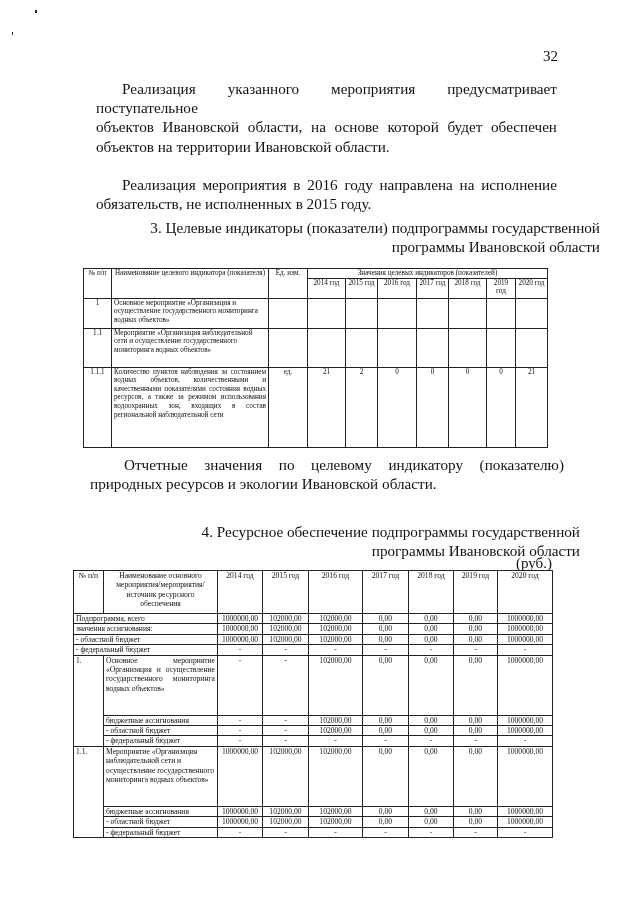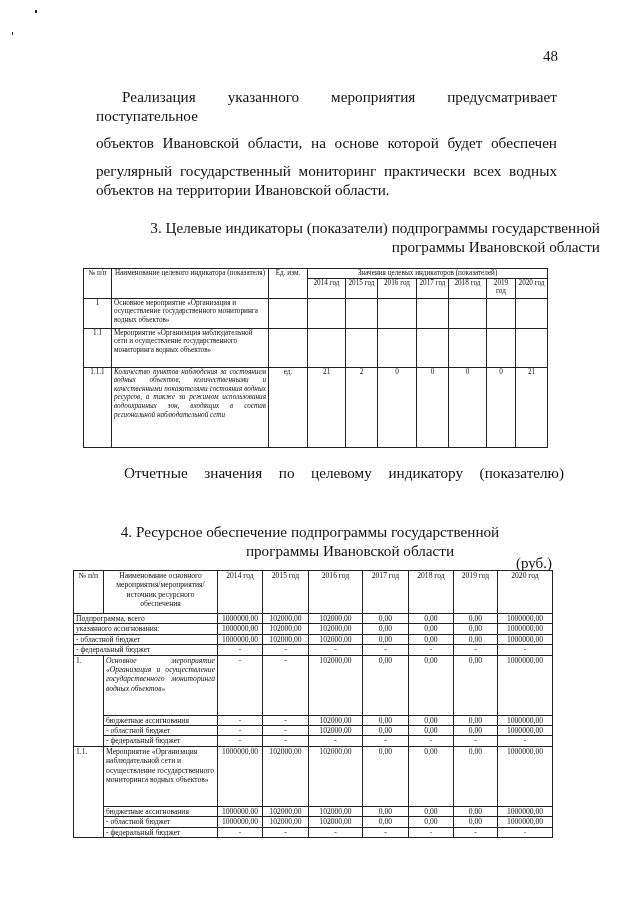--- a/index.html
+++ b/index.html
@@ -3,46 +3,47 @@
 <meta charset="utf-8">
 <style>
   html, body { margin:0; padding:0; background:#fff; }
   body { width:640px; height:905px; position:relative; overflow:hidden;
          font-family:"Liberation Serif", serif; color:#111; }
   .abs { position:absolute; }
   .speck { position:absolute; background:#222; }
   .page-num { left:543px; top:48px; font-size:15px; }
   .para { left:96px; width:461px; font-size:15.2px; line-height:19.2px; text-align:justify; }
   .para .ind { display:inline-block; width:26px; }
-  .jl { text-align:justify; text-align-last:justify; display:block;margin-top:8px; }
+  .jl { text-align:justify; text-align-last:justify; display:block; }
   .heading { left:60px; width:540px; text-align:center; font-size:15.2px; line-height:19px; }
   table { border-collapse:collapse; position:absolute; table-layout:fixed; }
   td { border:1px solid #222; padding:0 2px; vertical-align:top; overflow:hidden; }
   .t3 { left:83px; top:268px; width:464px; font-size:7.2px; line-height:8.6px; }
   .t3 td { padding:0 2px; }
   .t4 { left:73px; top:570px; width:479px; font-size:7.6px; line-height:9.4px; }
   .c { text-align:center; }
-  .j { text-align:justify; text-align-last:left;font-style:italic; }
+  .j { text-align:justify; text-align-last:left; }
   .rub { left:516px; top:555px; font-size:15px; }
 </style>
 </head>
 <body>
 
 <div class="speck" style="left:35px;top:10px;width:2px;height:3px;"></div>
 <div class="speck" style="left:12px;top:32px;width:1px;height:3px;"></div>
 
-<div class="abs page-num">48</div>
+<div class="abs page-num">32</div>
 
 <div class="abs para" style="top:79px;">
   <span class="jl"><span class="ind"></span><span>Реализация указанного мероприятия предусматривает поступательное</span></span>
   <span class="jl">объектов Ивановской области, на основе которой будет обеспечен</span>
-  <span class="jl">регулярный государственный мониторинг практически всех водных</span>
   <span style="display:block;">объектов на территории Ивановской области.</span>
 </div>
 <div class="abs para" style="top:175px;">
+  <span class="jl"><span class="ind"></span><span>Реализация мероприятия в 2016 году направлена на исполнение</span></span>
+  <span style="display:block;">обязательств, не исполненных в 2015 году.</span>
 </div>
 
 <div class="abs heading" style="top:218px;text-align:right;">
   <div>3. Целевые индикаторы (показатели) подпрограммы государственной</div>
   <div>программы Ивановской области</div>
 </div>
 
 <table class="t3">
   <colgroup>
     <col style="width:28px">
@@ -106,23 +107,24 @@
     <td class="c">0</td>
     <td class="c">0</td>
     <td class="c">0</td>
     <td class="c">21</td>
   </tr>
 </tbody>
   </table>
 
 <div class="abs para" style="top:455px; left:90px; width:474px;">
   <span class="jl"><span class="ind" style="width:34px;"></span><span>Отчетные значения по целевому индикатору (показателю)</span></span>
-</div>
-
-<div class="abs heading" style="top:522px; left:40px;">
+  <span style="display:block;">природных ресурсов и экологии Ивановской области.</span>
+</div>
+
+<div class="abs heading" style="top:522px; left:40px;text-align:right;">
   <div>4. Ресурсное обеспечение подпрограммы государственной</div>
   <div style="padding-left:80px;">программы Ивановской области</div>
 </div>
 <div class="abs rub">(руб.)</div>
 
 <table class="t4">
   <colgroup>
     <col style="width:30px">
       <col style="width:114px">
     <col style="width:45px">
@@ -150,21 +152,21 @@
     <td colspan="2">Подпрограмма, всего</td>
     <td class="c">1000000,00</td>
     <td class="c">102000,00</td>
     <td class="c">102000,00</td>
     <td class="c">0,00</td>
     <td class="c">0,00</td>
     <td class="c">0,00</td>
     <td class="c">1000000,00</td>
   </tr>
   <tr>
-    <td colspan="2">указанного ассигнования:</td>
+    <td colspan="2">значения ассигнования:</td>
     <td class="c">1000000,00</td>
     <td class="c">102000,00</td>
     <td class="c">102000,00</td>
     <td class="c">0,00</td>
     <td class="c">0,00</td>
     <td class="c">0,00</td>
     <td class="c">1000000,00</td>
   </tr>
   <tr>
     <td colspan="2">- областной бюджет</td>

